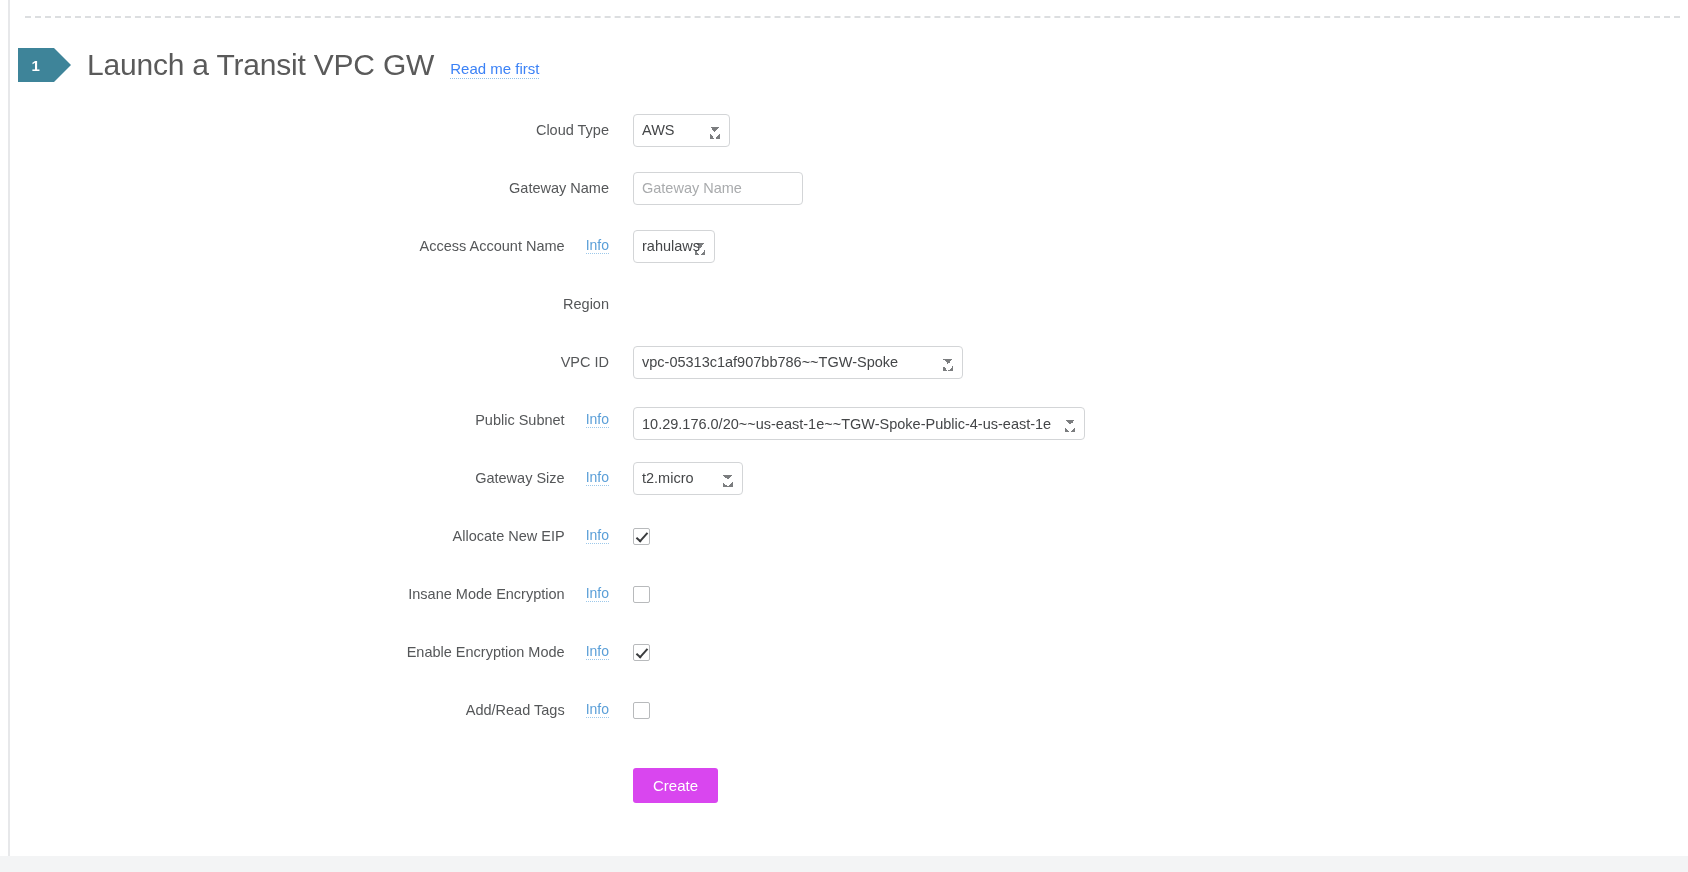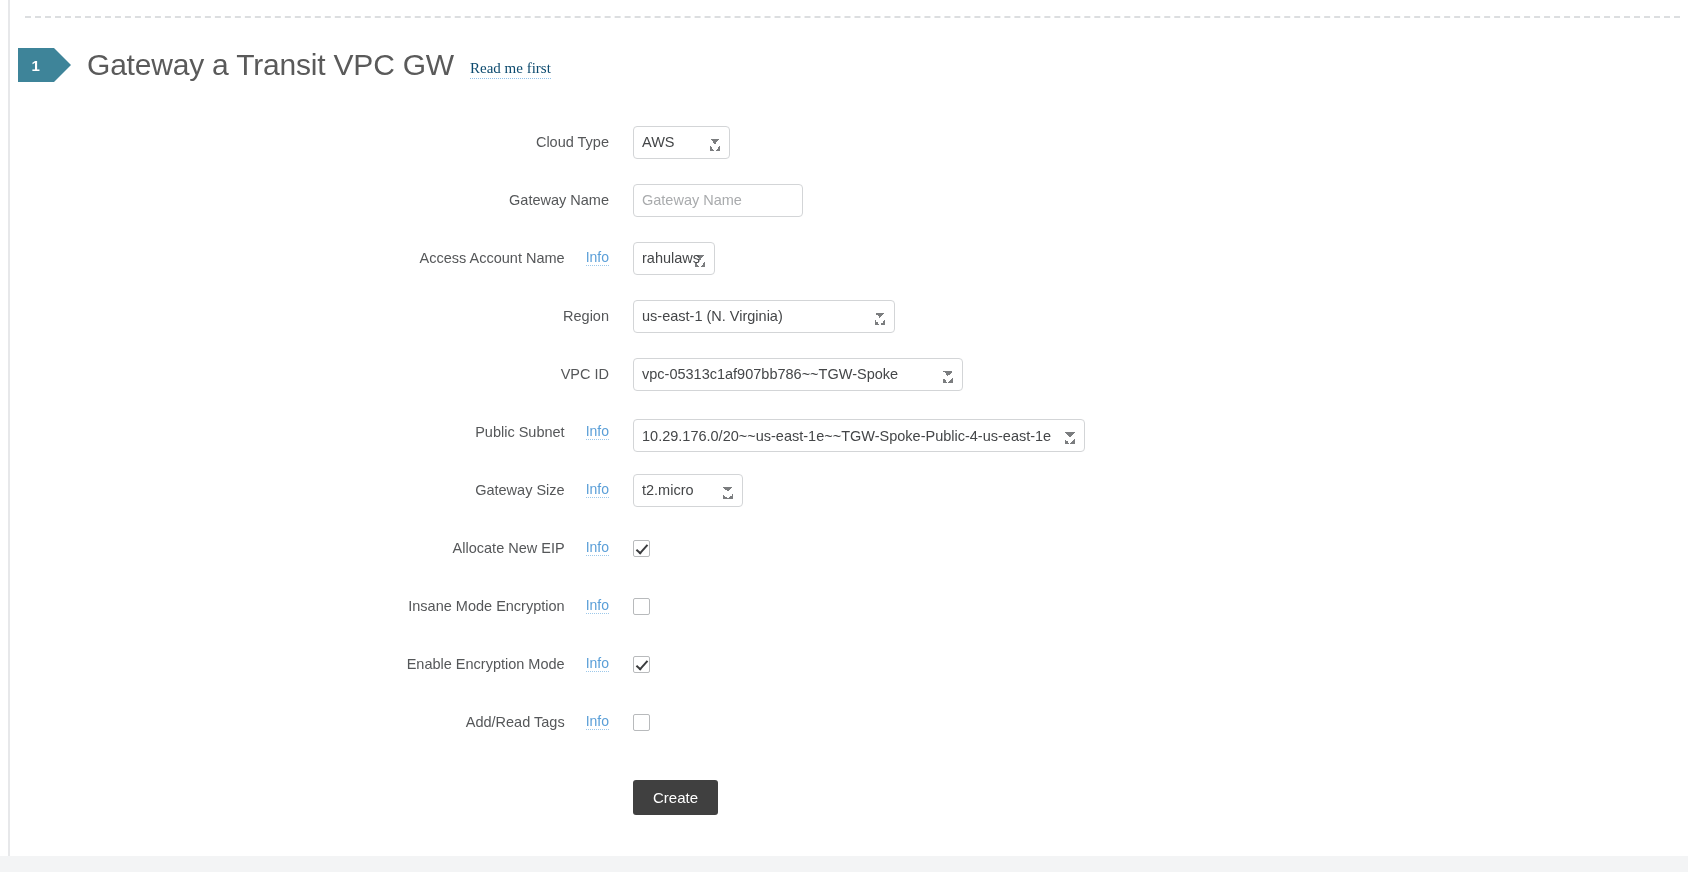--- a/index.html
+++ b/index.html
@@ -92,35 +92,34 @@
     margin-left: 33px;
     font-size: 30px;
     color: #5a5a5a;
     font-weight: normal;
     letter-spacing: -0.2px;
     white-space: nowrap;
   }
   .readme-link {
     margin-left: 16px;
     font-size: 15px;
-    color: #0c4a6e;
+    color: #3b82f6;
     text-decoration: none;
     border-bottom: 1px dotted #8fc0e8;
     padding-bottom: 1px;
     position: relative;
     top: 4px;
     cursor: pointer;
-    font-family: Liberation Serif, serif;
   }
 
   
   .form {
     position: absolute;
     left: 0;
-    top: 124px;
+    top: 112px;
     width: 1688px;
   }
   .form-row {
     display: flex;
     align-items: flex-start;
     height: 58px;
   }
 
   .label-col {
     width: 609px;
@@ -222,21 +221,21 @@
   
   .btn-row {
     display: flex;
     align-items: center;
     height: 70px;
   }
   .btn-create {
     font-family: "Liberation Sans", sans-serif;
     font-size: 15px;
     color: #ffffff;
-    background: #404040;
+    background: #d946ef;
     border: none;
     border-radius: 3px;
     padding: 0 20px;
     height: 35px;
     line-height: 35px;
     cursor: pointer;
   }
 </style>
 </head>
 <body>
@@ -244,21 +243,21 @@
 <div class="page">
 
   <div class="left-rule"></div>
   <div class="top-divider"></div>
 
   <div class="section-header">
     <div class="step-badge">
       <span>1</span>
       <span class="arrow"></span>
     </div>
-    <div class="section-title">Gateway a Transit VPC GW</div>
+    <div class="section-title">Launch a Transit VPC GW</div>
     <a class="readme-link" href="#">Read me first</a>
   </div>
 
   <div class="form" id="form-body">
       <div class="form-row">
         <div class="label-col">
           <span class="label-text">Cloud Type</span>
         </div>
         <div class="control-col">
           <select class="ui-select w-cloudtype"><option>AWS</option></select>
@@ -278,23 +277,20 @@
           <a class="info-link" href="#">Info</a>
         </div>
         <div class="control-col">
           <select class="ui-select w-account"><option>rahulaws</option></select>
         </div>
       </div>
       <div class="form-row">
         <div class="label-col">
           <span class="label-text">Region</span>
         </div>
-        <div class="control-col">
-          <select class="ui-select w-region"><option>us-east-1 (N. Virginia)</option></select>
-        </div>
       </div>
       <div class="form-row">
         <div class="label-col">
           <span class="label-text">VPC ID</span>
         </div>
         <div class="control-col">
           <select class="ui-select w-vpcid"><option>vpc-05313c1af907bb786~~TGW-Spoke</option></select>
         </div>
       </div>
       <div class="form-row">

